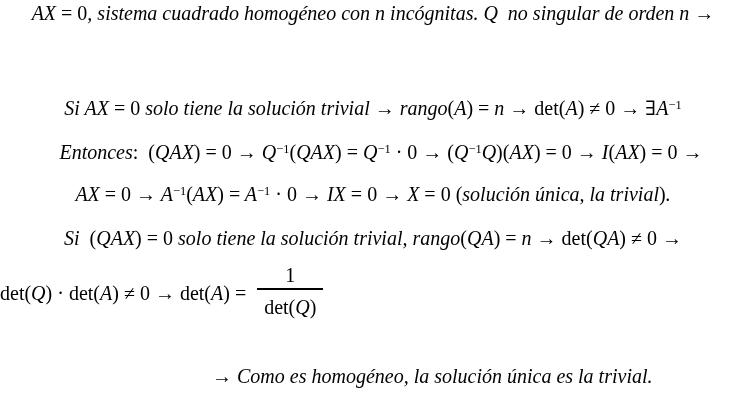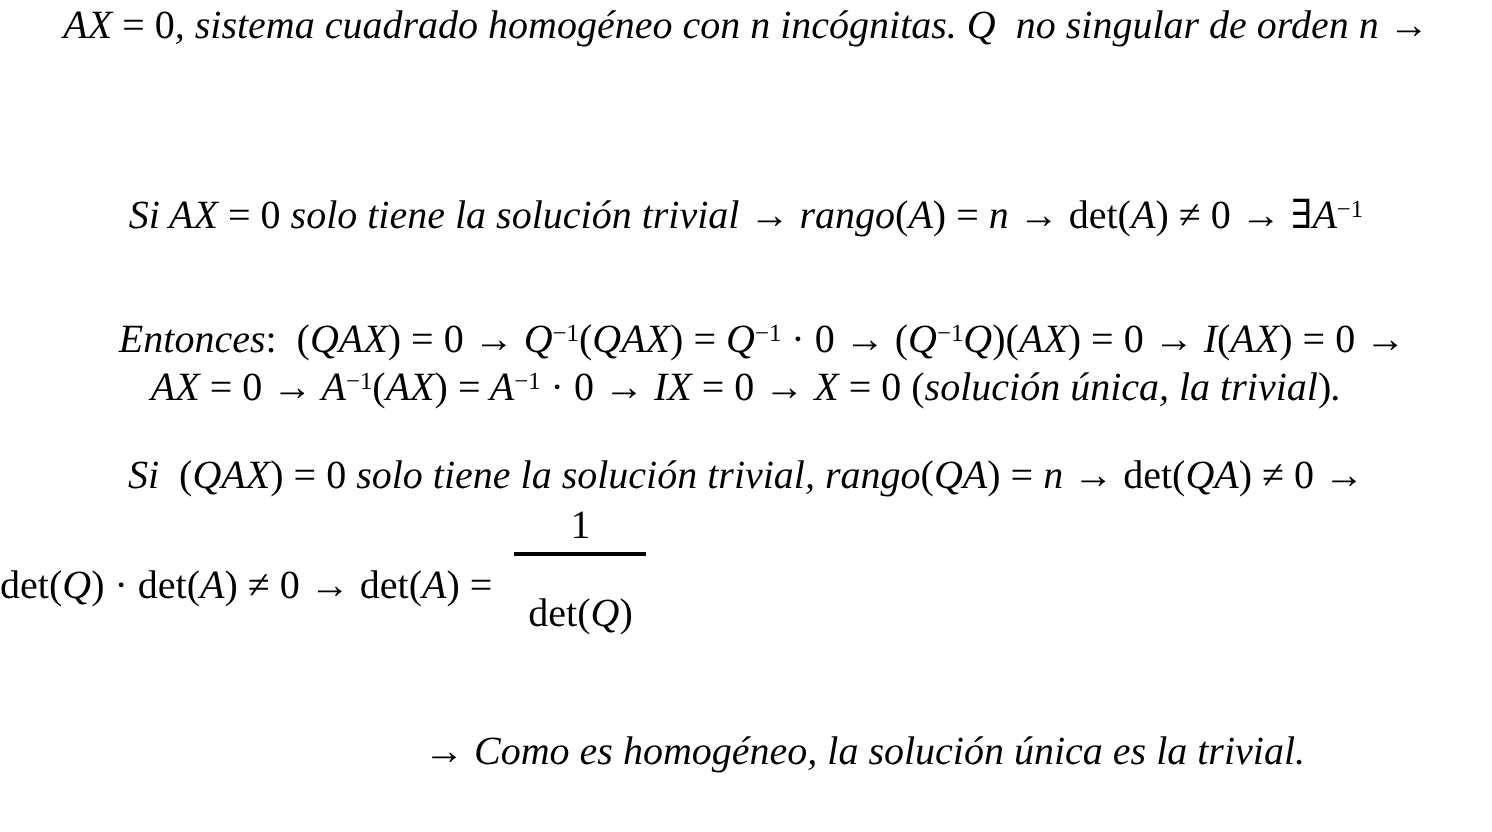--- a/index.html
+++ b/index.html
@@ -16,21 +16,21 @@
   }
   .line {
     position: absolute;
     line-height: 26px;
     white-space: pre;
   }
   .centered { left: 0; right: 0; text-align: center; }
   .l1 { top: 9; }
   .l2 { top: 52px; }
   .l3 { top: 95px; }
-  .l4 { top: 157px; margin-left: 16px; }
+  .l4 { top: 139px; margin-left: 16px; }
   .l5 { top: 181px; }
   .l6 { top: 225px; }
   .l7 {
     top: 264px;
     left: 0; right: 0;
     height: 58px;
     display: flex;
     justify-content: flex-start;
     align-items: center;
   }
@@ -38,21 +38,21 @@
   .l8 { top: 336px; left: 87px; }
   .l9 { top: 363px; left: 212px; }
   .frac {
     display: inline-flex;
     flex-direction: column;
     text-align: center;
     margin: 0 6px;
     vertical-align: middle;
   }
   .frac .num { line-height: 26px; }
-  .frac .den { line-height: 26px; border-top: 2px solid #000000; padding: 16px 7px; }
+  .frac .den { line-height: 26px; border-top: 2px solid #000000; padding: 4px 7px; }
   .up { font-style: normal; }
   sup { font-style: normal; font-size: 0.62em; line-height: 0; vertical-align: 0.45em; letter-spacing: 0; }
 </style>
 </head>
 <body>
 
 <div class="page">
   <div class="line centered l1 m">AX <span class="up">=</span> <span class="up">0</span>, sistema cuadrado homogéneo con n incógnitas. Q  no singular de orden n <span class="up">→</span></div>
   <div class="line centered l3 m">Si AX <span class="up">=</span> <span class="up">0</span> solo tiene la solución trivial <span class="up">→</span> rango<span class="up">(</span>A<span class="up">)</span> <span class="up">=</span> n <span class="up">→</span> <span class="up">det</span><span class="up">(</span>A<span class="up">)</span> <span class="up">≠</span> <span class="up">0</span> <span class="up">→</span> <span class="up">∃</span>A<sup>−<span class="up">1</span></sup></div>
   <div class="line centered l4 m">Entonces<span class="up">:</span>  <span class="up">(</span>QAX<span class="up">)</span> <span class="up">=</span> <span class="up">0</span> <span class="up">→</span> Q<sup>−<span class="up">1</span></sup><span class="up">(</span>QAX<span class="up">)</span> <span class="up">=</span> Q<sup>−<span class="up">1</span></sup> <span class="up">·</span> <span class="up">0</span> <span class="up">→</span> <span class="up">(</span>Q<sup>−<span class="up">1</span></sup>Q<span class="up">)</span><span class="up">(</span>AX<span class="up">)</span> <span class="up">=</span> <span class="up">0</span> <span class="up">→</span> I<span class="up">(</span>AX<span class="up">)</span> <span class="up">=</span> <span class="up">0</span> <span class="up">→</span></div>

